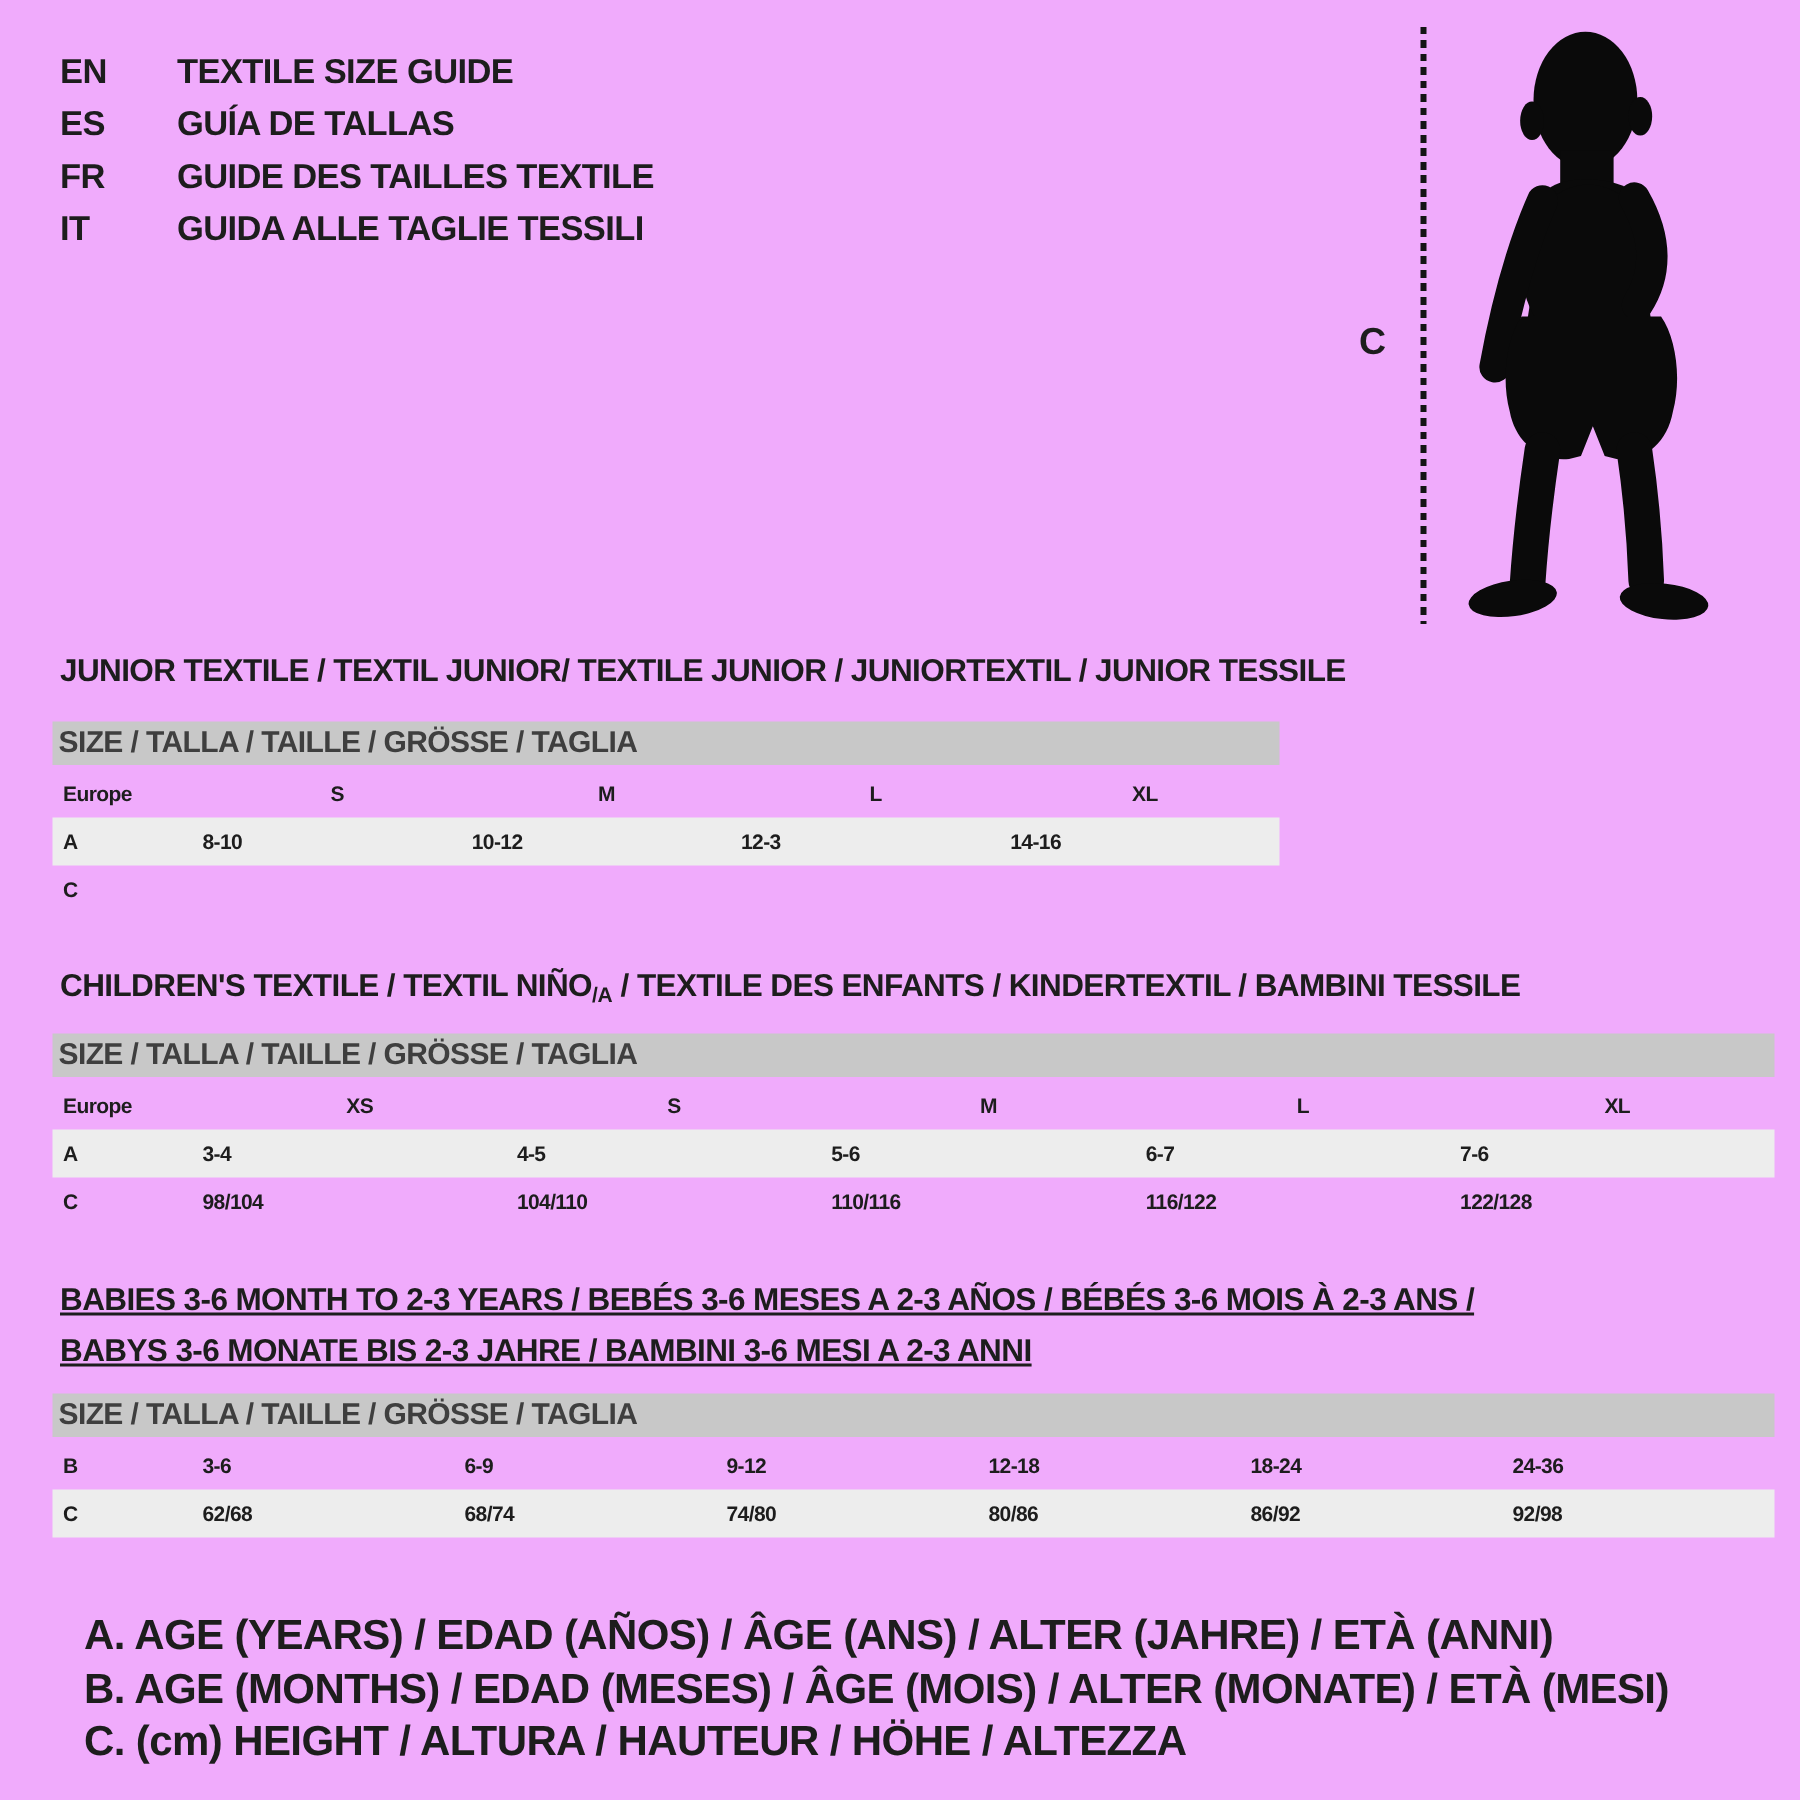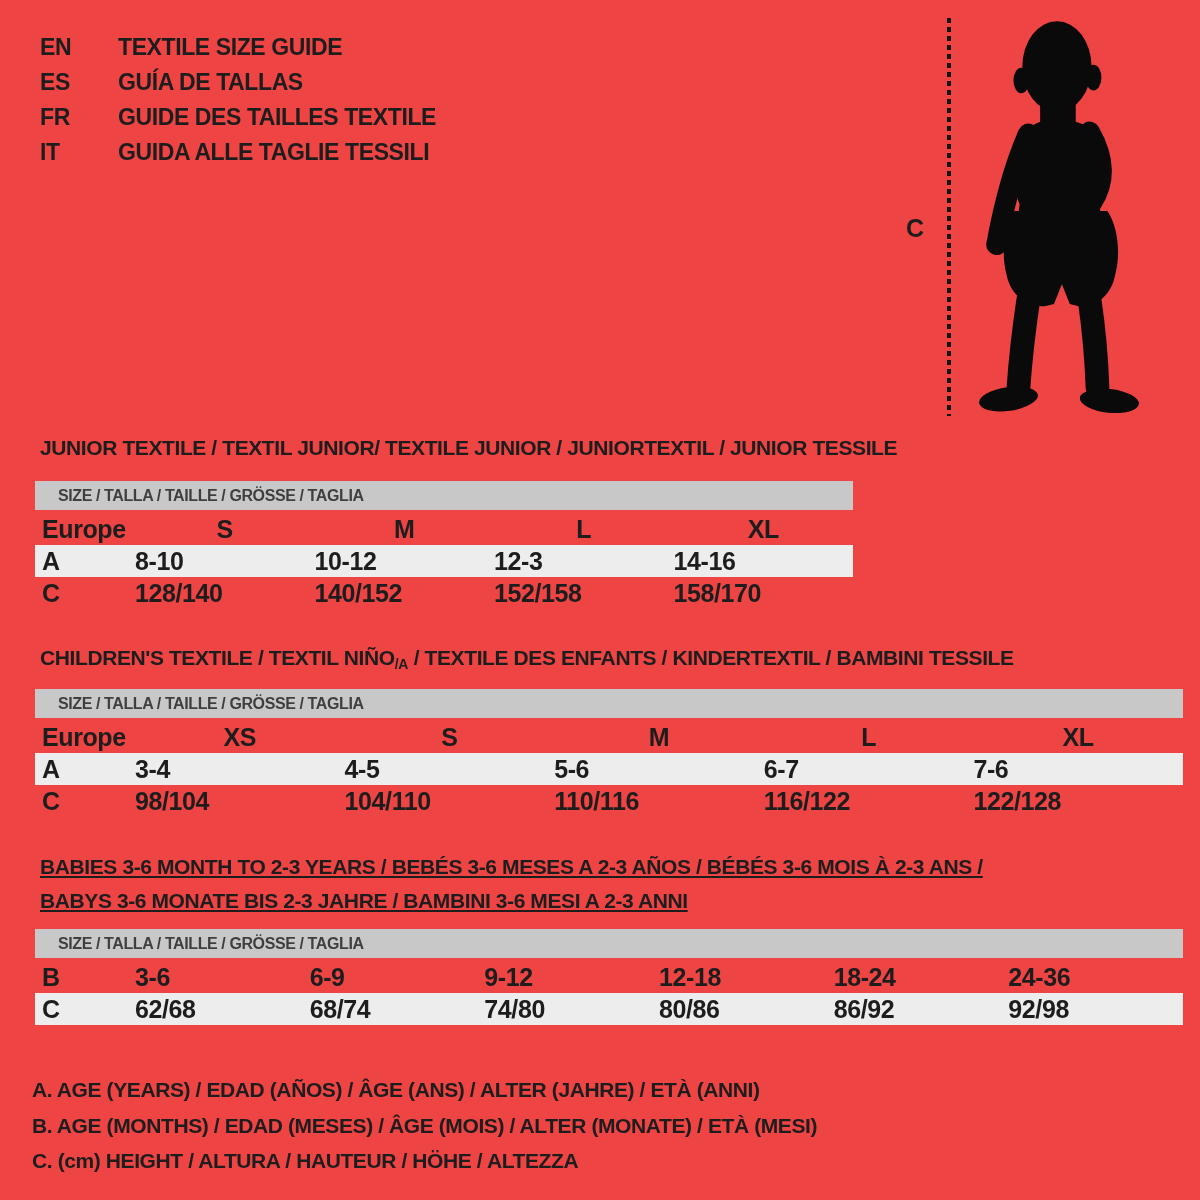--- a/index.html
+++ b/index.html
@@ -4,21 +4,21 @@
 <style>
   :root{
     --bar-gray:#c8c8c8;
     --row-shaded:#ededed;
     --text:#1d1d1d;
     --bar-text:#3f3f3f;
     --silhouette:#0a0a0a;
   }
   html,body{margin:0;padding:0;background:#fff;}
   .page{
-    position:relative;width:1200px;height:1200px;background:#ef4444;overflow:hidden;
+    position:relative;width:1200px;height:1200px;background:#f0abfc;overflow:hidden;
     font-family:"Liberation Sans",sans-serif;font-weight:bold;color:var(--text);
     letter-spacing:-0.4px;
   }
   
   .lang-block{position:absolute;left:40px;top:30px;}
   .lang-row{display:flex;height:35px;align-items:center;font-size:23px;}
   .lang-code{width:78px;}
   
   .measure-line{
     position:absolute;left:947px;top:18px;width:4px;height:398px;
@@ -31,34 +31,34 @@
   .title-junior{top:436px;}
   .title-children{top:646px;}
   .title-babies{top:850px;line-height:34px;text-decoration:underline;}
   .sub{font-size:14px;vertical-align:-4px;letter-spacing:-0.2px;}
   .size-table{position:absolute;left:35px;}
   .t-junior{top:481px;width:818px;}
   .t-children{top:689px;width:1148px;}
   .t-babies{top:929px;width:1148px;}
   .size-bar{
     height:29px;background:var(--bar-gray);color:var(--bar-text);
-    display:flex;align-items:center;padding-left:23px;font-size:16px;
+    display:flex;align-items:center;padding-left:4px;font-size:20px;
     margin-bottom:3px;box-sizing:border-box;
   }
-  .head-row,.row{display:flex;height:32px;align-items:center;font-size:25px;}
+  .head-row,.row{display:flex;height:32px;align-items:center;font-size:14px;}
   .head-row > .cell:first-child{flex:0 0 100px;text-align:left;padding-left:7px;box-sizing:border-box;}
   .head-row > .cell{flex:1;text-align:center;}
   .row .label{flex:0 0 100px;padding-left:7px;box-sizing:border-box;}
   .row .cells{flex:1;display:flex;height:100%;align-items:center;}
   .row .cells .cell{flex:1;text-align:left;}
   .t-junior .rows .row:nth-child(1){background:var(--row-shaded);}
   .t-children .rows .row:nth-child(1){background:var(--row-shaded);}
   .t-babies .rows .row:nth-child(2){background:var(--row-shaded);}
   
-  .legend{position:absolute;left:32px;top:1072px;font-size:21px;line-height:35.5px;}
+  .legend{position:absolute;left:56px;top:1072px;font-size:28px;line-height:35.5px;}
 </style>
 </head>
 <body>
 
 <div class="page">
 
   <div class="lang-block">
       <div class="lang-row">
       <span class="lang-code">EN</span>
       <span class="lang-label">TEXTILE SIZE GUIDE</span>
@@ -112,26 +112,20 @@
         <div class="cell label">A</div>
         <div class="cells">
             <div class="cell">8-10</div>
             <div class="cell">10-12</div>
             <div class="cell">12-3</div>
             <div class="cell">14-16</div>
           </div>
       </div>
         <div class="row">
         <div class="cell label">C</div>
-        <div class="cells">
-            <div class="cell">128/140</div>
-            <div class="cell">140/152</div>
-            <div class="cell">152/158</div>
-            <div class="cell">158/170</div>
-          </div>
       </div>
       </div>
   </div>
 
   <div class="section-title title-children">
     <span>CHILDREN'S TEXTILE / TEXTIL NIÑO</span><span class="sub">/A</span><span> / TEXTILE DES ENFANTS / KINDERTEXTIL / BAMBINI TESSILE</span>
   </div>
   <div class="size-table t-children">
     <div class="size-bar">SIZE / TALLA / TAILLE / GRÖSSE / TAGLIA</div>
     <div class="head-row">

